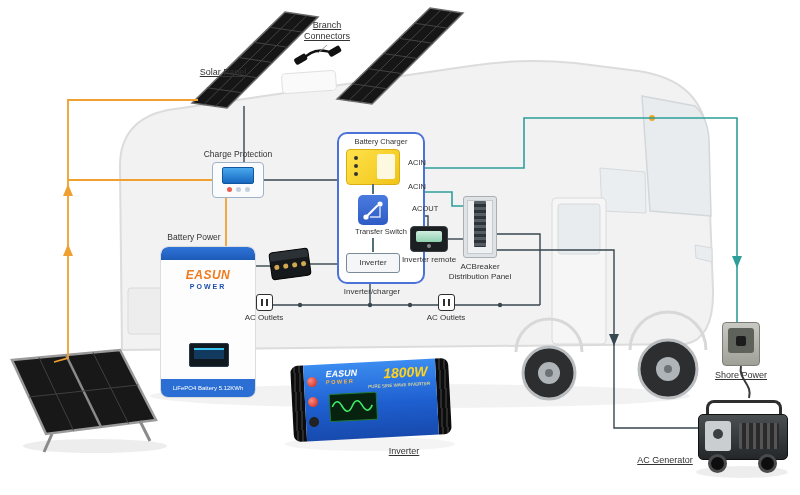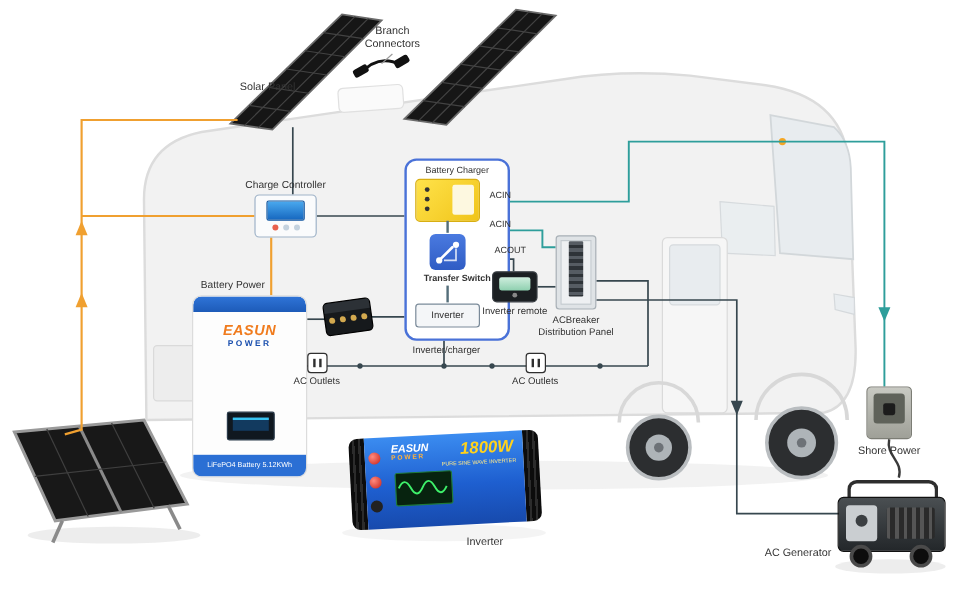--- a/index.html
+++ b/index.html
@@ -1,21 +1,21 @@
 <!DOCTYPE html>
 <html><head>
 <meta charset="utf-8">
 <style>
   html,body{margin:0;padding:0;background:#fff;}
   #stage{position:relative;width:800px;height:495px;background:#fff;overflow:hidden;
          font-family:"Liberation Sans",sans-serif;}
   #scene{position:absolute;left:0;top:0;}
   .lbl{position:absolute;font-family:"Liberation Sans",sans-serif;font-size:8.5px;
        line-height:1.25;color:#333;text-align:center;z-index:5;}
-  .lbl9{font-size:9px;}
+  .lbl9{font-size:9px;text-decoration:underline;}
   .lbl8{font-size:8px;}
   .lbl7{font-size:7.5px;}
   .dev{position:absolute;box-sizing:border-box;z-index:3;}
 
   
   .cc{left:212px;top:162px;width:52px;height:36px;background:#fafbfc;border:1px solid #9fb3c8;border-radius:4px;}
   .cc-screen{margin:4px 9px 0;height:15px;background:linear-gradient(#49a8ee,#1768c0);border:1px solid #1156a0;border-radius:2px;}
   .cc-btns{display:flex;justify-content:center;gap:4px;margin-top:3px;}
   .cc-btns i{width:5px;height:5px;border-radius:50%;background:#c4d2df;display:block;}
   .cc-btns i:first-child{background:#e8604c;}
@@ -24,21 +24,21 @@
   .invbox{left:337px;top:132px;width:88px;height:152px;background:#fff;border:2px solid #4a72d8;border-radius:10px;}
   .invbox .title{position:absolute;top:3px;left:0;width:100%;font-size:7.5px;color:#333;text-align:center;}
   .charger{position:absolute;left:7px;top:15px;width:52px;height:34px;background:linear-gradient(135deg,#ffe24a,#f0c419);
            border:1px solid #d8ae12;border-radius:4px;}
   .charger .strip{position:absolute;right:4px;top:4px;width:18px;height:25px;background:#fdf8e0;border-radius:2px;}
   .charger .dots i{position:absolute;left:7px;width:4px;height:4px;border-radius:50%;background:#333;display:block;}
   .charger .dots i:nth-child(1){top:6px;}.charger .dots i:nth-child(2){top:14px;}.charger .dots i:nth-child(3){top:22px;}
   .vseg{position:absolute;left:33px;width:2px;background:#546e7a;}
   .tswitch{position:absolute;left:19px;top:61px;width:30px;height:30px;border-radius:5px;
            background:linear-gradient(#4a7ae0,#2f5cc4);}
-  .ts-lbl{position:absolute;top:93px;left:0;width:100%;font-size:7.5px;text-align:center;color:#333;font-weight:bold;}
+  .ts-lbl{position:absolute;top:93px;left:0;width:100%;font-size:7.5px;text-align:center;color:#333;}
   .inv-small{position:absolute;left:7px;top:119px;width:52px;height:18px;border:1px solid #7a8a99;border-radius:3px;
              background:#f4f6f8;font-size:8px;color:#333;text-align:center;line-height:18px;}
 
   
   .battery{left:160px;top:246px;width:96px;height:152px;background:#fdfdfd;border:1px solid #dcdcdc;border-radius:8px;overflow:hidden;}
   .bat-top{height:13px;background:linear-gradient(#2f74d8,#1d5bb8);border-radius:7px 7px 0 0;}
   .bat-logo{text-align:center;margin-top:9px;line-height:1;}
   .bat-logo .e1{display:block;font-size:12px;font-weight:bold;font-style:italic;color:#f07b1d;letter-spacing:.5px;}
   .bat-logo .e2{display:block;font-size:7px;font-weight:bold;color:#1a4fae;letter-spacing:2px;margin-top:2px;}
   .bat-screen{position:absolute;left:28px;top:96px;width:38px;height:22px;background:#101820;border:1px solid #2a3a4a;border-radius:2px;}
@@ -337,21 +337,21 @@
           <div class="gen-dial"></div>
         </div>
       <div class="gen-vents"></div>
     </div>
     <div class="gen-wheel w1"></div>
     <div class="gen-wheel w2"></div>
   </div>
 
   <div class="lbl lbl9" style="left:290px;top:20px;width:74px;">Branch Connectors</div>
   <div class="lbl lbl9" style="left:193px;top:67px;width:60px;">Solar Panel</div>
-  <div class="lbl" style="left:194px;top:149px;width:88px;">Charge Controller</div>
+  <div class="lbl" style="left:194px;top:149px;width:88px;">Charge Protection</div>
   <div class="lbl" style="left:158px;top:232px;width:72px;">Battery Power</div>
   <div class="lbl lbl8" style="left:330px;top:287px;width:84px;">Inverter/charger</div>
   <div class="lbl lbl7" style="left:408px;top:158px;width:34px;text-align:left;">ACIN</div>
   <div class="lbl lbl7" style="left:408px;top:182px;width:34px;text-align:left;">ACIN</div>
   <div class="lbl lbl7" style="left:412px;top:204px;width:40px;text-align:left;">ACOUT</div>
   <div class="lbl lbl8" style="left:394px;top:255px;width:70px;">Inverter remote</div>
   <div class="lbl lbl8" style="left:446px;top:262px;width:68px;">ACBreaker Distribution Panel</div>
   <div class="lbl lbl8" style="left:240px;top:313px;width:48px;">AC Outlets</div>
   <div class="lbl lbl8" style="left:422px;top:313px;width:48px;">AC Outlets</div>
   <div class="lbl lbl9" style="left:378px;top:446px;width:52px;">Inverter</div>

